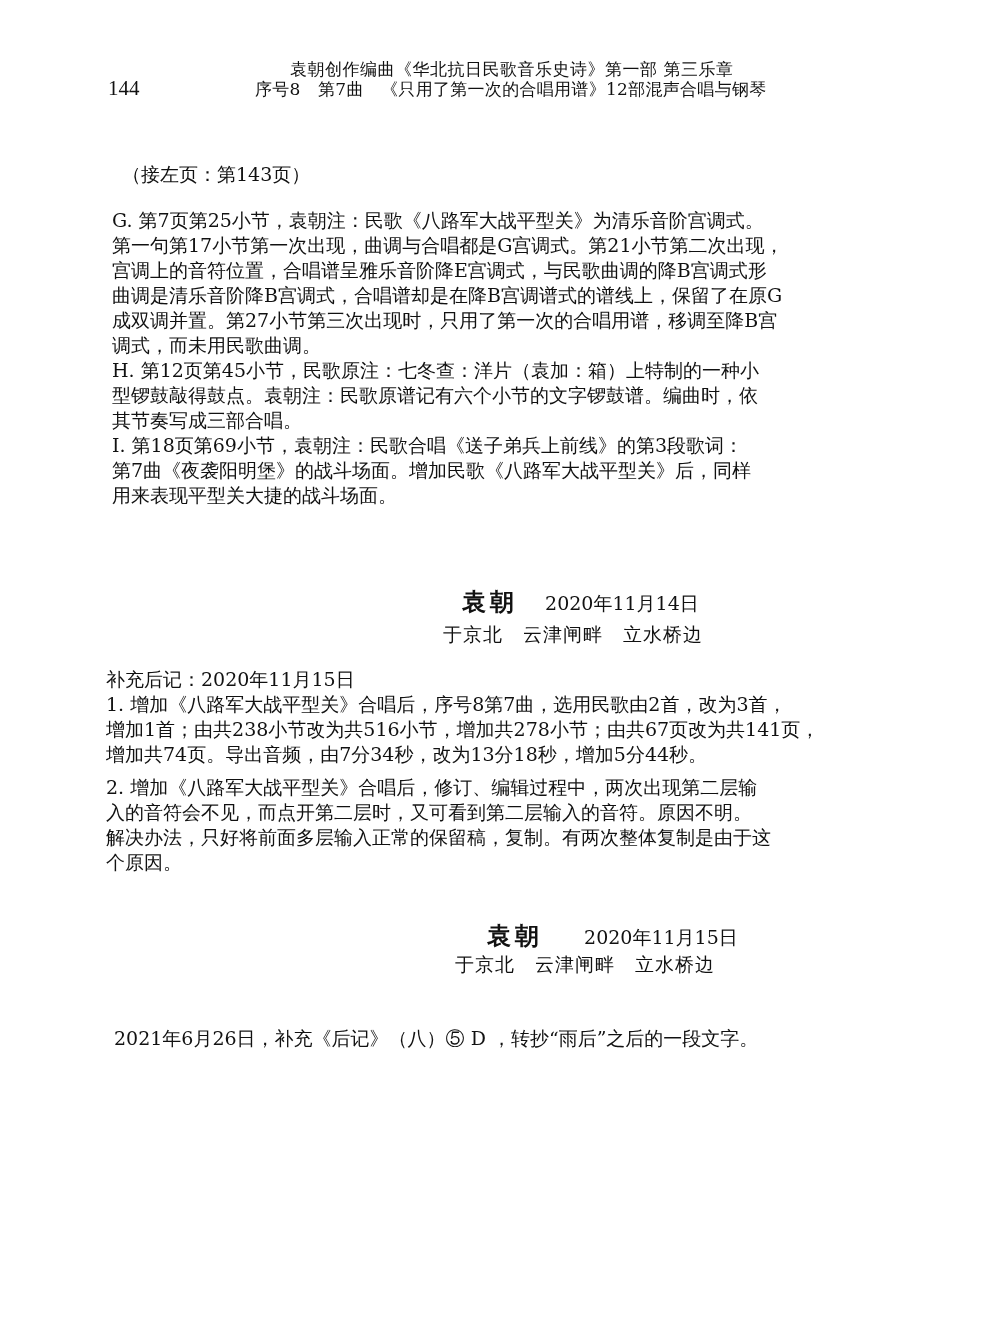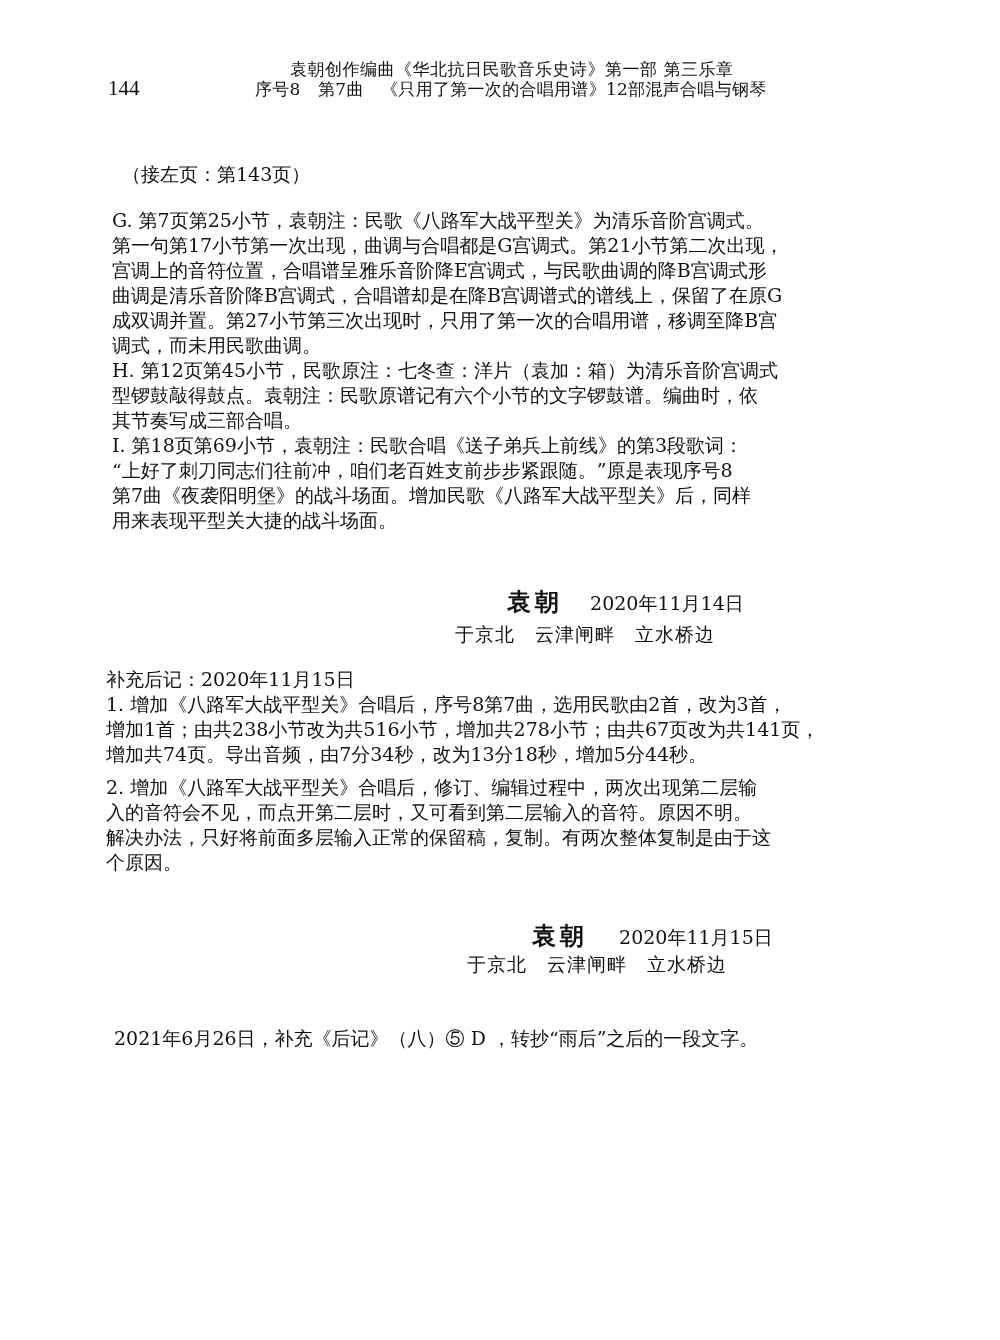--- a/index.html
+++ b/index.html
@@ -5,45 +5,44 @@
     html, body { margin:0; padding:0; background:#ffffff; }
     body { width:1000px; height:1340px; position:relative; overflow:hidden;
       font-family:"DejaVu Serif","Liberation Serif",serif; color:#111; }
     .abs { position:absolute; white-space:nowrap; }
     .pageno { left:108px; top:76px; font-size:21px; font-family:"Liberation Serif",serif; }
     .hdr1 { left:290px; top:58px; font-size:17px; letter-spacing:0.5px; }
     .hdr2 { left:255px; top:78px; font-size:17px; letter-spacing:0.3px; }
     .body { position:absolute; left:112px; width:790px; font-size:19px; line-height:25px; }
     .body p { margin:0; white-space:nowrap; }
     .cont { left:122px; top:162px; font-size:19px; }
-    .sig-name { font-weight:bold; font-size:24px; letter-spacing:4px; font-family:"DejaVu Sans",sans-serif;margin-left:45px; }
+    .sig-name { font-weight:bold; font-size:24px; letter-spacing:4px; font-family:"DejaVu Sans",sans-serif; }
     .sig-date { font-size:19px; margin-left:22px; }
-    .sig-place { font-size:19px; word-spacing:24px; letter-spacing:1px;margin-left:12px; }
+    .sig-place { font-size:19px; word-spacing:24px; letter-spacing:1px; }
   </style>
 </head>
 <body>
 
 <div class="abs pageno">144</div>
 <div class="abs hdr1">袁朝创作编曲《华北抗日民歌音乐史诗》第一部 第三乐章</div>
 <div class="abs hdr2">序号8　第7曲　《只用了第一次的合唱用谱》12部混声合唱与钢琴</div>
 
 <div class="abs cont">（接左页：第143页）</div>
 
 <div class="body" style="top:208px;">
   <p>G. 第7页第25小节，袁朝注：民歌《八路军大战平型关》为清乐音阶宫调式。</p>
   <p>第一句第17小节第一次出现，曲调与合唱都是G宫调式。第21小节第二次出现，</p>
   <p>宫调上的音符位置，合唱谱呈雅乐音阶降E宫调式，与民歌曲调的降B宫调式形</p>
   <p>曲调是清乐音阶降B宫调式，合唱谱却是在降B宫调谱式的谱线上，保留了在原G</p>
   <p>成双调并置。第27小节第三次出现时，只用了第一次的合唱用谱，移调至降B宫</p>
   <p>调式，而未用民歌曲调。</p>
-  <p>H. 第12页第45小节，民歌原注：七冬查：洋片（袁加：箱）为清乐音阶宫调式</p>
+  <p>H. 第12页第45小节，民歌原注：七冬查：洋片（袁加：箱）上特制的一种小</p>
   <p>型锣鼓敲得鼓点。袁朝注：民歌原谱记有六个小节的文字锣鼓谱。编曲时，依</p>
   <p>其节奏写成三部合唱。</p>
   <p>I. 第18页第69小节，袁朝注：民歌合唱《送子弟兵上前线》的第3段歌词：</p>
-  <p>“上好了刺刀同志们往前冲，咱们老百姓支前步步紧跟随。”原是表现序号8</p>
   <p>第7曲《夜袭阳明堡》的战斗场面。增加民歌《八路军大战平型关》后，同样</p>
   <p>用来表现平型关大捷的战斗场面。</p>
 </div>
 
 <div class="abs" style="left:462px; top:586px;">
   <span class="sig-name">袁朝</span>
   <span class="sig-date">2020年11月14日</span>
 </div>
 <div class="abs sig-place" style="left:443px; top:622px;">于京北　云津闸畔　立水桥边</div>
 
@@ -53,17 +52,17 @@
   <p>增加1首；由共238小节改为共516小节，增加共278小节；由共67页改为共141页，</p>
   <p>增加共74页。导出音频，由7分34秒，改为13分18秒，增加5分44秒。</p>
   <p style="margin-top:8px;"> 2. 增加《八路军大战平型关》合唱后，修订、编辑过程中，两次出现第二层输</p>
   <p>入的音符会不见，而点开第二层时，又可看到第二层输入的音符。原因不明。</p>
   <p>解决办法，只好将前面多层输入正常的保留稿，复制。有两次整体复制是由于这</p>
   <p>个原因。</p>
 </div>
 
 <div class="abs" style="left:487px; top:920px;">
   <span class="sig-name">袁朝</span>
-  <span class="sig-date" style="margin-left:26px;">2020年11月15日</span>
+  <span class="sig-date" style="margin-left:36px;">2020年11月15日</span>
 </div>
 <div class="abs sig-place" style="left:455px; top:952px;">于京北　云津闸畔　立水桥边</div>
 
 <div class="abs" style="left:114px; top:1026px; font-size:19px;">2021年6月26日，补充《后记》（八）⑤ D ，转抄“雨后”之后的一段文字。</div>
 
 </body></html>

